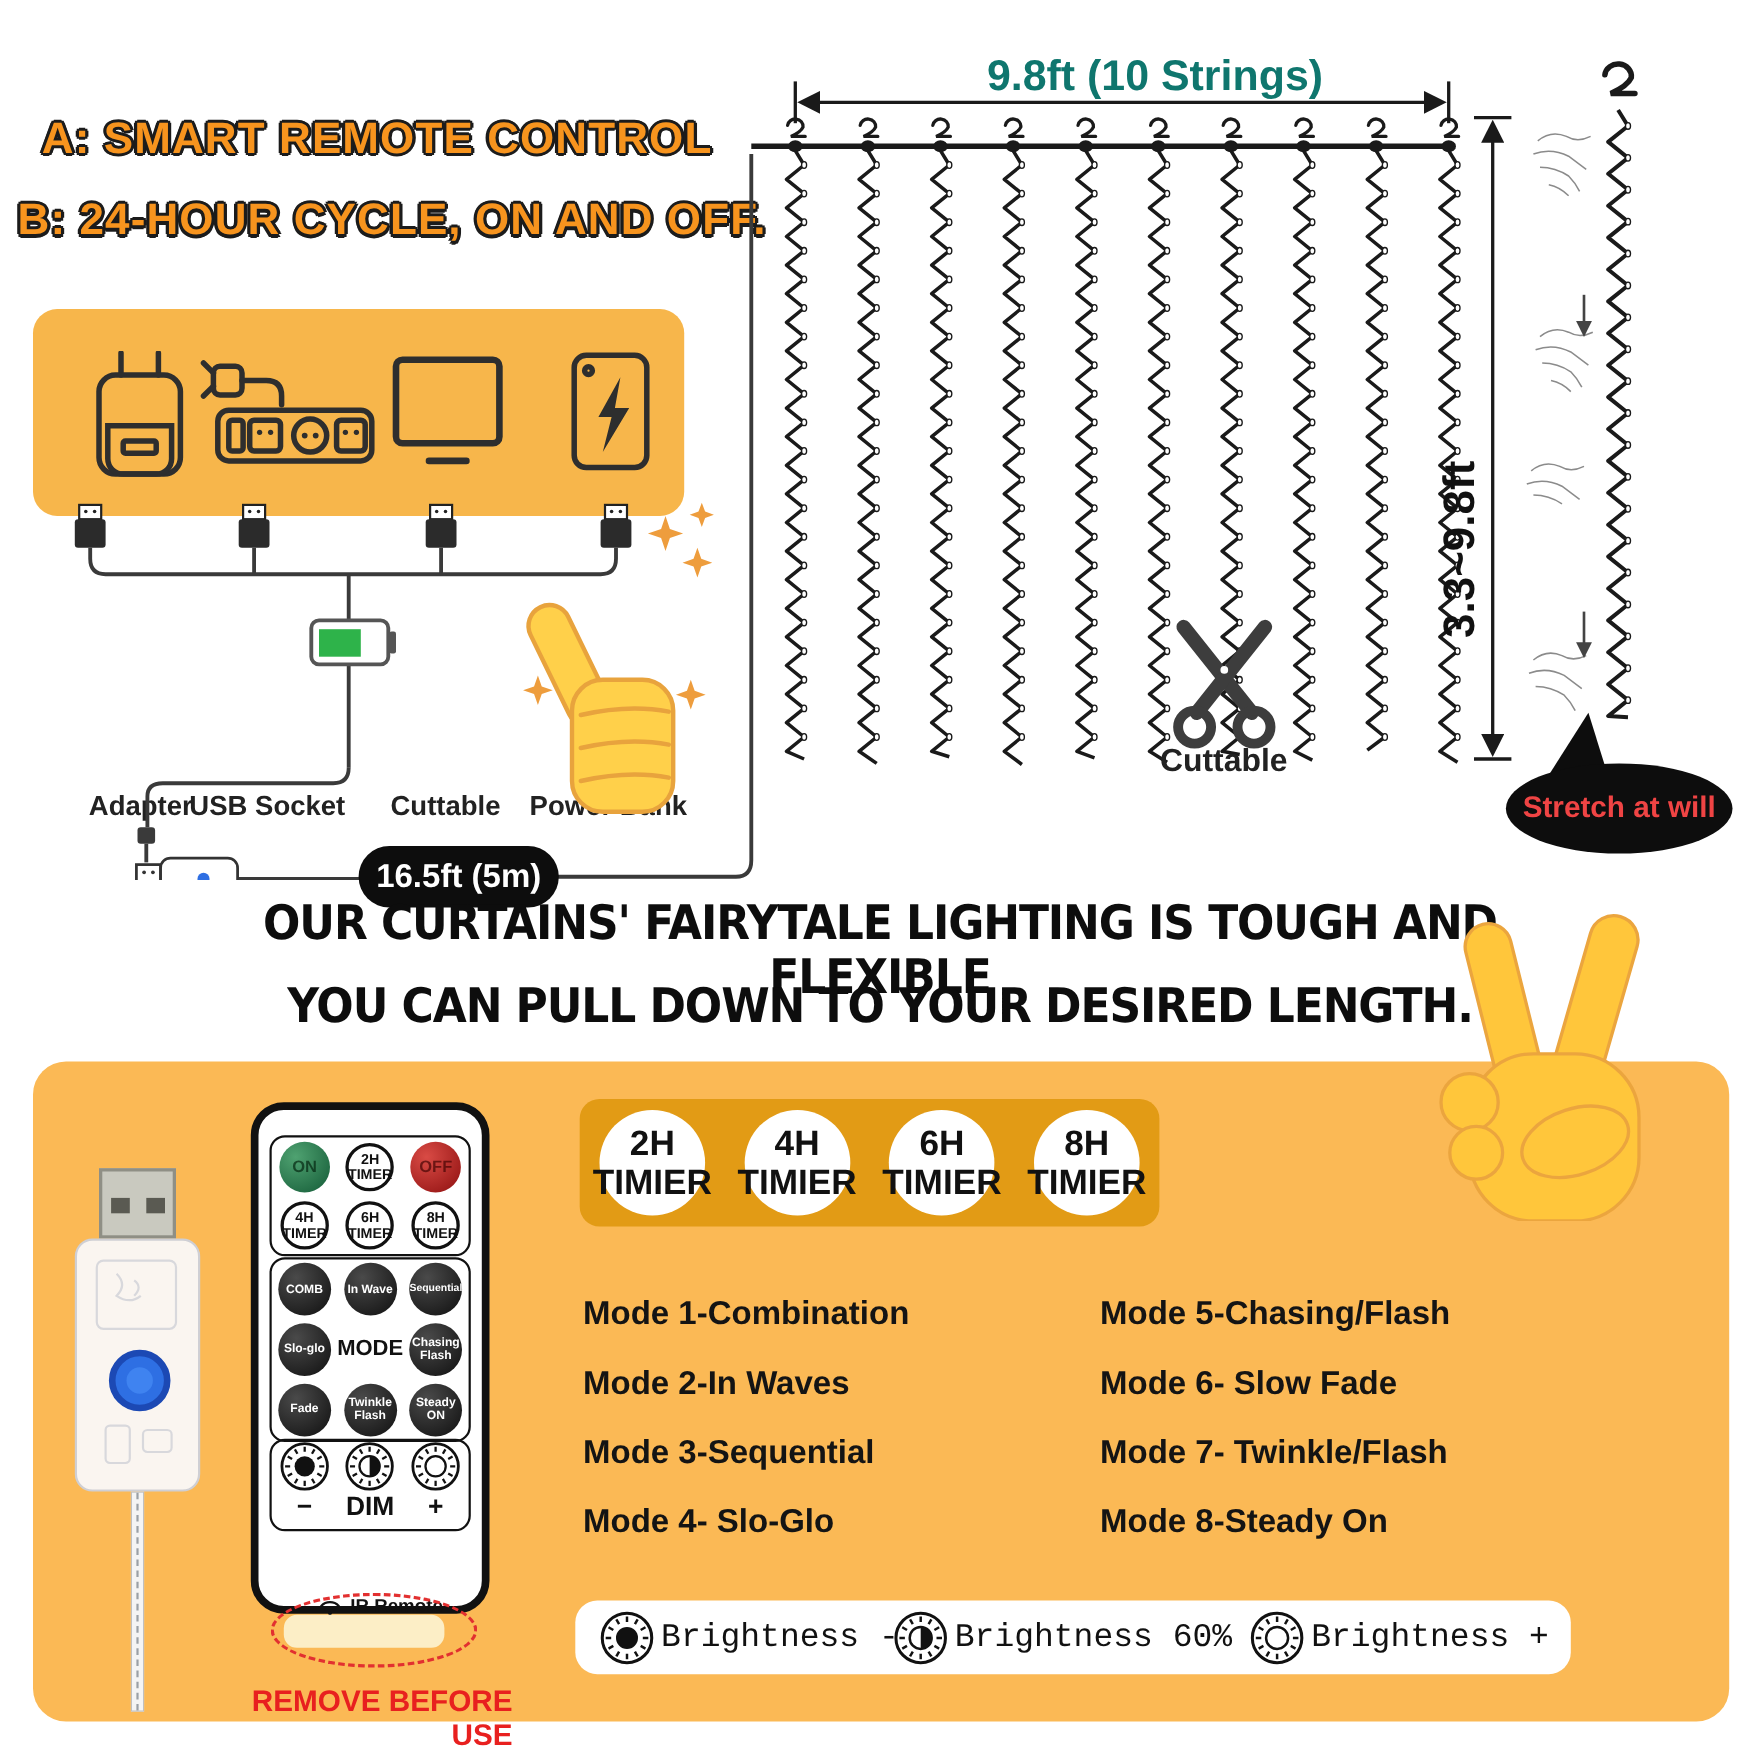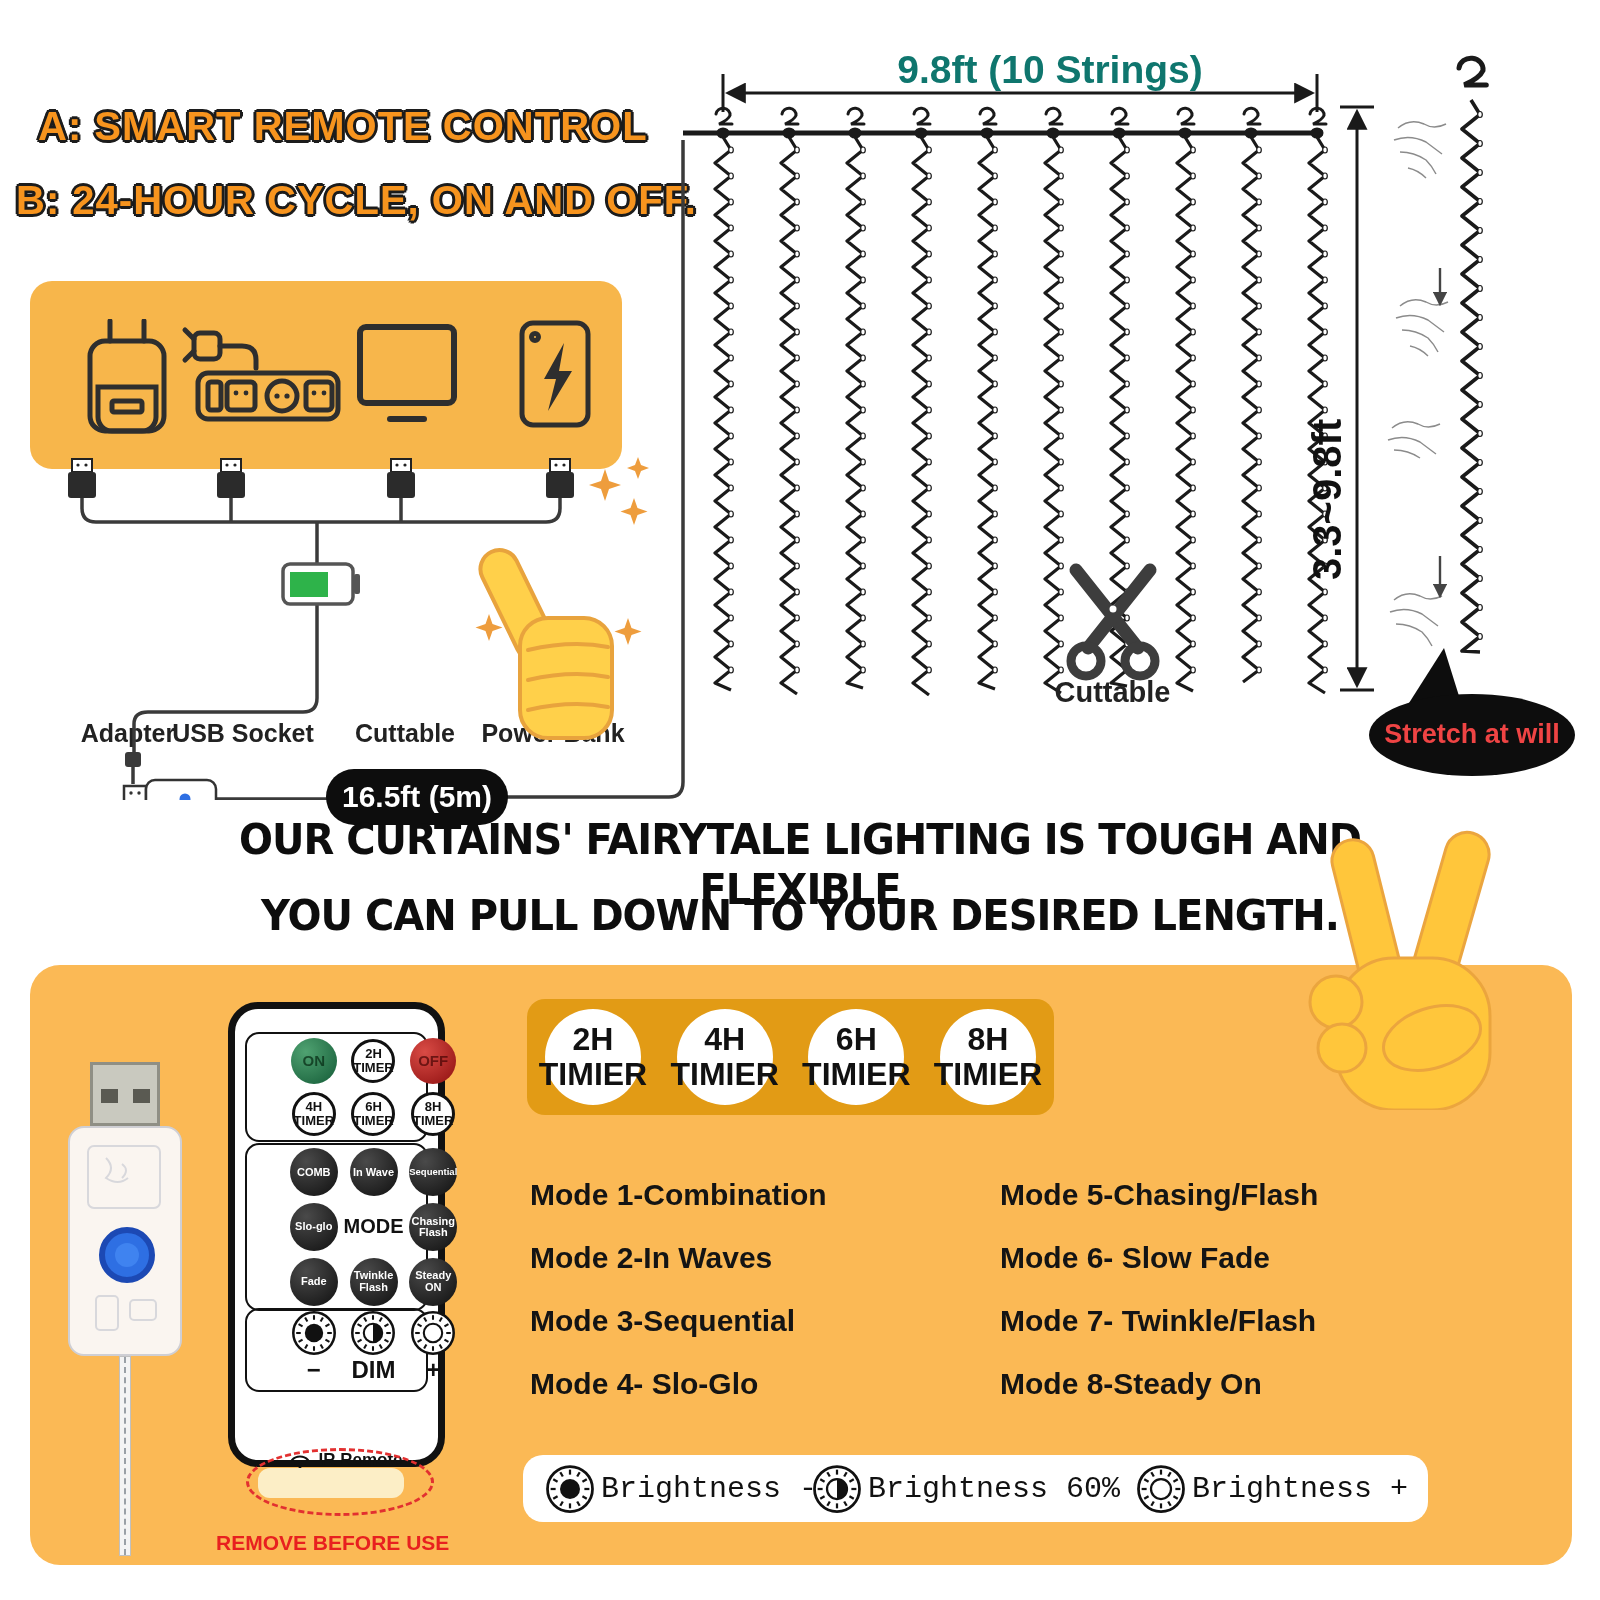--- a/index.html
+++ b/index.html
@@ -30,35 +30,35 @@
   .timer-circle{width:96px;height:96px;border-radius:50%;background:#fff;display:flex;flex-direction:column;
                 align-items:center;justify-content:center;font-size:32px;font-weight:bold;color:#111;line-height:1.1;}
   .mode-item{width:460px;height:40px;font-size:30px;font-weight:bold;color:#141414;white-space:nowrap;}
   .bright-bar{left:523px;top:1455px;width:905px;height:67px;background:#fff;border-radius:20px;font-family:Liberation Mono, monospace;}
   .bright-group{position:absolute;top:0;height:67px;display:flex;align-items:center;gap:6px;}
   .bright-label{font-size:30px;color:#111;white-space:nowrap;}
   
   .remote{left:228px;top:1002px;width:217px;height:465px;background:#fff;border:7px solid #111;
           border-radius:30px;box-sizing:border-box;}
   .rpanel{position:absolute;left:10px;width:183px;border:2.5px solid #111;border-radius:14px;box-sizing:border-box;}
-  .rgrid{display:grid;grid-template-columns:repeat(3,1fr);place-items:center;width:100%;height:100%;margin-left:37px;}
+  .rgrid{display:grid;grid-template-columns:repeat(3,1fr);place-items:center;width:100%;height:100%;}
   .btn{border-radius:50%;display:flex;align-items:center;justify-content:center;text-align:center;
        font-weight:bold;line-height:1.02;}
   .btn-timer{width:44px;height:44px;background:#fff;border:3px solid #111;color:#111;font-size:13px;box-sizing:border-box;}
   .btn-green{width:46px;height:46px;background:radial-gradient(circle at 32% 30%,#4fa271,#135a36);color:rgba(0,30,10,.65);font-size:15px;}
   .btn-red{width:46px;height:46px;background:radial-gradient(circle at 32% 30%,#d94b45,#8e0f0f);color:rgba(60,0,0,.65);font-size:15px;}
   .btn-mode{width:48px;height:48px;background:radial-gradient(circle at 34% 28%,#4a4a4a,#0f0f0f);color:#fff;font-size:11px;}
   .btn-mode.xs{font-size:9.5px;}
   .mode-center{font-size:20px;font-weight:bold;color:#111;}
   .dim-signs{font-size:24px;font-weight:bold;color:#111;text-align:center;}
   .ir-row{position:absolute;left:0;top:441px;width:222px;display:flex;align-items:center;justify-content:center;gap:7px;
           font-size:17px;font-weight:bold;color:#111;}
   .tab{left:258px;top:1468px;width:146px;height:30px;background:#FCEEC6;border-radius:12px;}
   .dashed-ellipse{left:246px;top:1448px;width:182px;height:62px;border:3px dashed #E23030;border-radius:50%;}
-  .warning{left:216px;top:1531px;width:250px;text-align:left;font-size:21px;font-weight:bold;color:#E8201F;}
+  .warning{left:216px;top:1531px;width:250px;text-align:right;font-size:27px;font-weight:bold;color:#E8201F;}
   
   .usb-tip{left:90px;top:1062px;width:70px;height:64px;background:#C9C9BF;border:3px solid #8F8F85;box-sizing:border-box;}
   .usb-hole{position:absolute;top:24px;width:17px;height:14px;background:#5a5a52;}
   .usb-body{left:68px;top:1126px;width:114px;height:230px;background:rgba(250,250,252,.93);
             border:2px solid #cfcfd4;border-radius:16px;box-sizing:border-box;}
   .usb-btn{position:absolute;left:29px;top:99px;width:56px;height:56px;border-radius:50%;
            background:#2E6FE3;border:6px solid #1C49B4;box-sizing:border-box;}
   .usb-btn::after{content:"";position:absolute;left:10px;top:10px;width:24px;height:24px;border-radius:50%;background:#3f83f0;}
   .cable{left:119px;top:1356px;width:12px;height:200px;background:#f4f4f4;border:1px solid #c0c0c0;box-sizing:border-box;}
   .cable::after{content:"";position:absolute;left:4px;top:0;height:100%;border-left:2px dashed #9aa0a6;}

